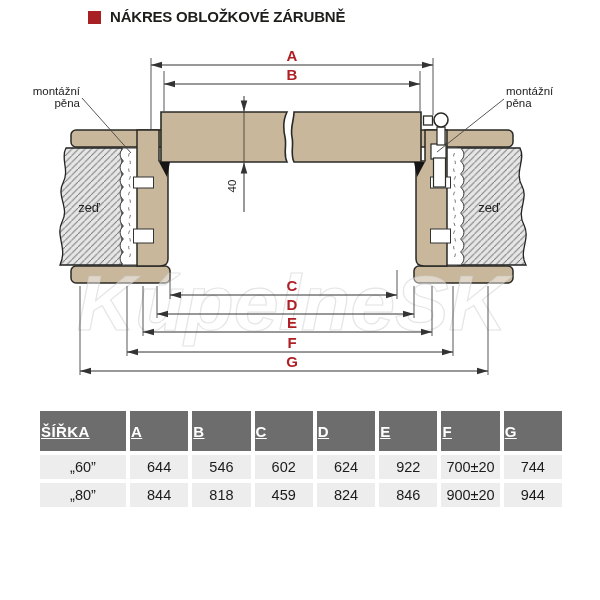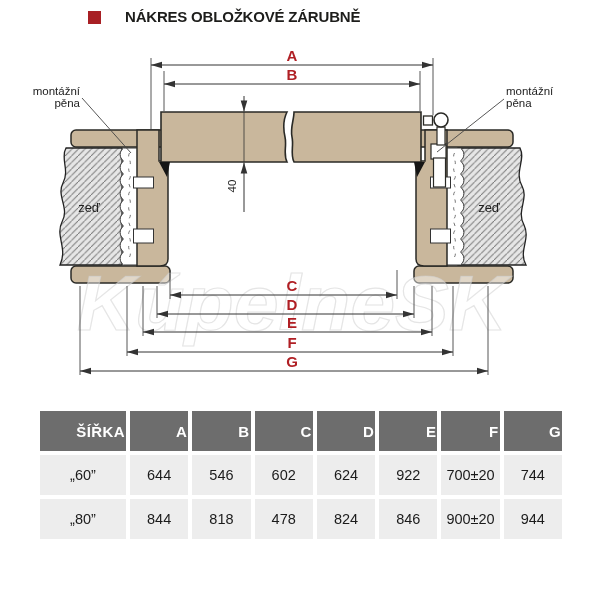--- a/index.html
+++ b/index.html
@@ -3,21 +3,21 @@
 <meta charset="utf-8">
 <style>
   html,body{margin:0;padding:0;}
   body{
     width:600px;height:600px;position:relative;overflow:hidden;
     background:#ffffff;
     font-family:"Liberation Sans",sans-serif;
   }
   .title-row{
     position:absolute;left:88px;top:8px;
-    display:flex;align-items:center;gap:24px;
+    display:flex;align-items:center;gap:9px;
   }
   .title-bullet{
     width:13px;height:13px;background:#a81f24;flex:0 0 auto;margin-top:1px;
   }
   .page-title{
     font-size:15px;font-weight:bold;color:#1d1d1b;letter-spacing:-0.2px;
     white-space:nowrap;
   }
   svg.diagram{position:absolute;left:0;top:0;}
   svg text{font-family:"Liberation Sans",sans-serif;}
@@ -28,25 +28,25 @@
   .watermark{
     fill:rgba(255,255,255,0.45);stroke:#cfcfcf;stroke-opacity:0.55;stroke-width:1.2px;
     font-size:78px;font-style:italic;font-weight:bold;
   }
   table.size-table{
     position:absolute;left:36px;top:407px;width:530px;
     border-collapse:separate;border-spacing:4px;table-layout:fixed;
   }
   table.size-table th{
     background:#6d6d6d;color:#ffffff;font-weight:bold;font-size:15px;
-    height:38px;letter-spacing:0.4px;text-align:right;
+    height:38px;letter-spacing:0.4px;text-align:left;text-decoration:underline;
   }
   table.size-table td{
     background:#ededed;color:#1b1b1b;font-size:14.5px;
-    text-align:center;height:22px;padding:9px 2px;white-space:nowrap;
+    text-align:center;height:22px;padding:1px 2px;white-space:nowrap;
   }
 </style>
 </head>
 <body>
 
 <div class="title-row">
   <div class="title-bullet"></div>
   <div class="page-title">NÁKRES OBLOŽKOVÉ ZÁRUBNĚ</div>
 </div>
 
@@ -227,20 +227,20 @@
       <td>602</td>
       <td>624</td>
       <td>922</td>
       <td>700±20</td>
       <td>744</td>
     </tr>
     <tr>
       <td>„80”</td>
       <td>844</td>
       <td>818</td>
-      <td>478</td>
+      <td>459</td>
       <td>824</td>
       <td>846</td>
       <td>900±20</td>
       <td>944</td>
     </tr>
   </tbody>
 </table>
 
 </body></html>

